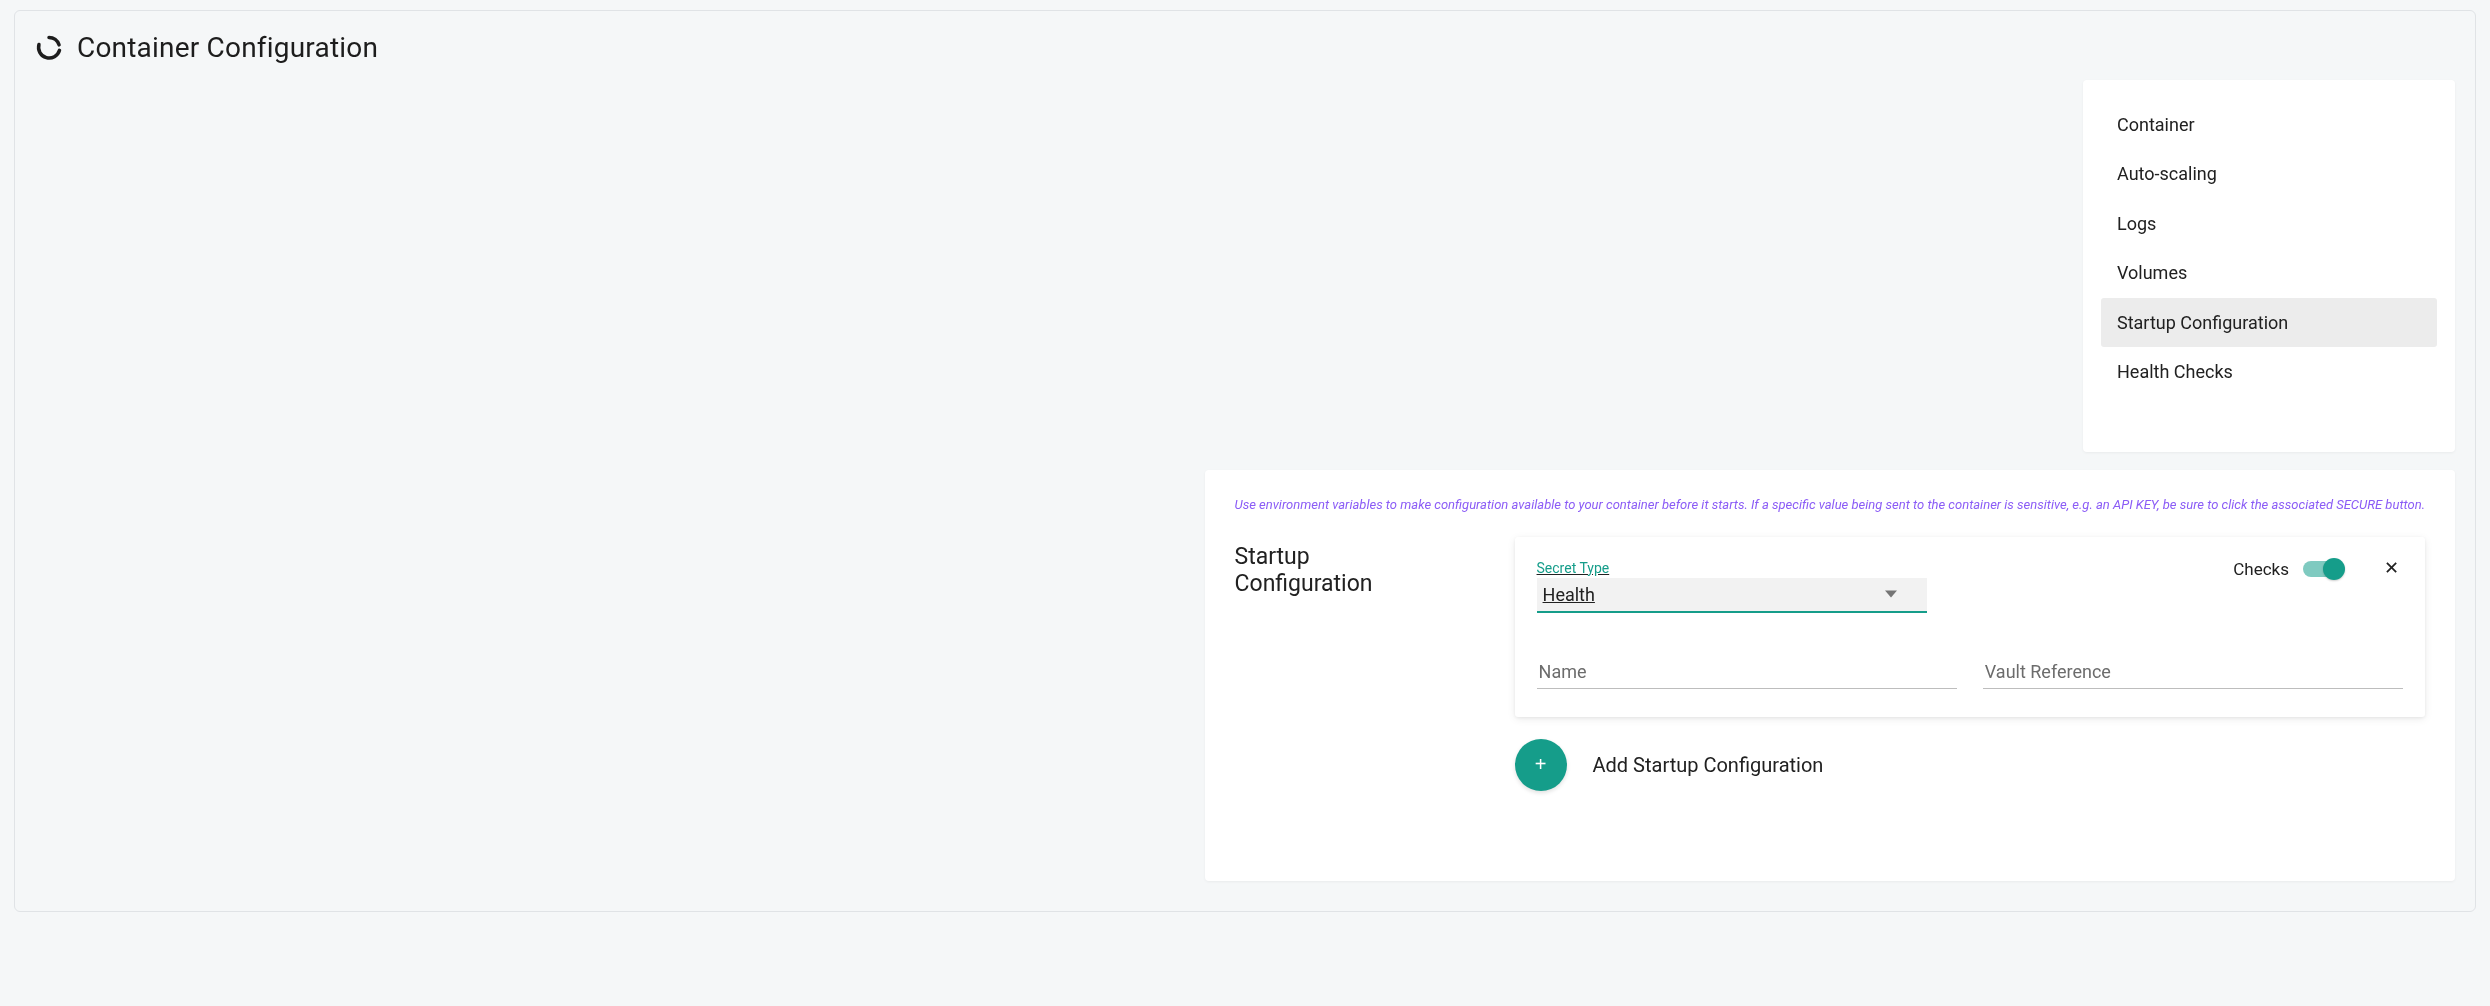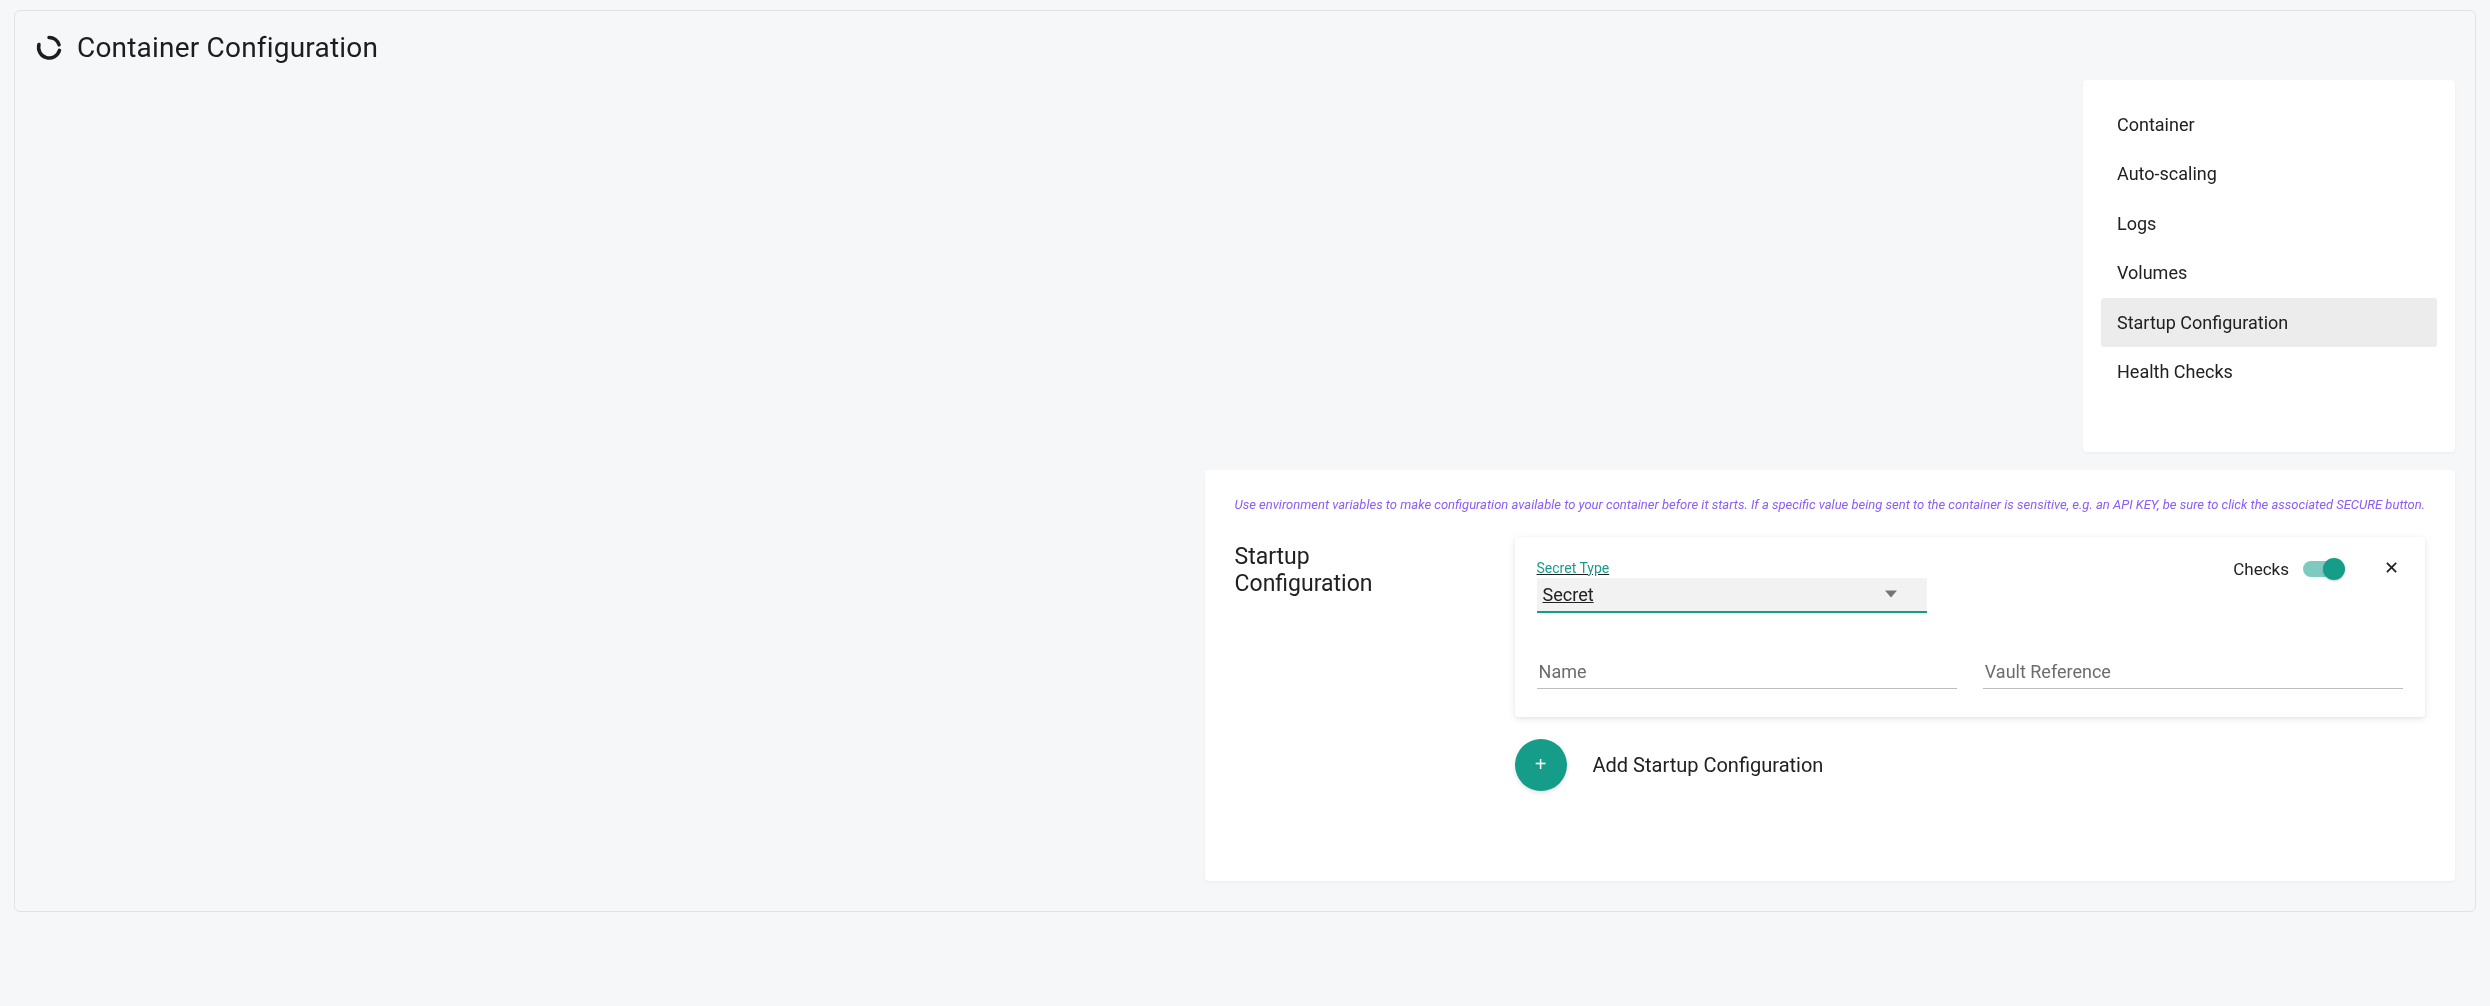--- a/index.html
+++ b/index.html
@@ -294,21 +294,21 @@
           <div class="section-body">
             <div class="card">
               <button class="card-close">
                 <span>✕</span>
               </button>
 
               <div class="card-top">
                 <div class="field">
                   <span class="field-label-float">Secret Type</span>
                   <div class="select-box">
-                    <span>Secret</span>
+                    <span>Health</span>
                     <span class="caret">
                       <svg viewBox="0 0 10 6">
                           <path d="M0 0 L5 6 L10 0 Z" fill="#757575"></path>
                         </svg>
                     </span>
                   </div>
                 </div>
 
                 <div class="secure-toggle">
                   <span class="secure-label">Checks</span>

